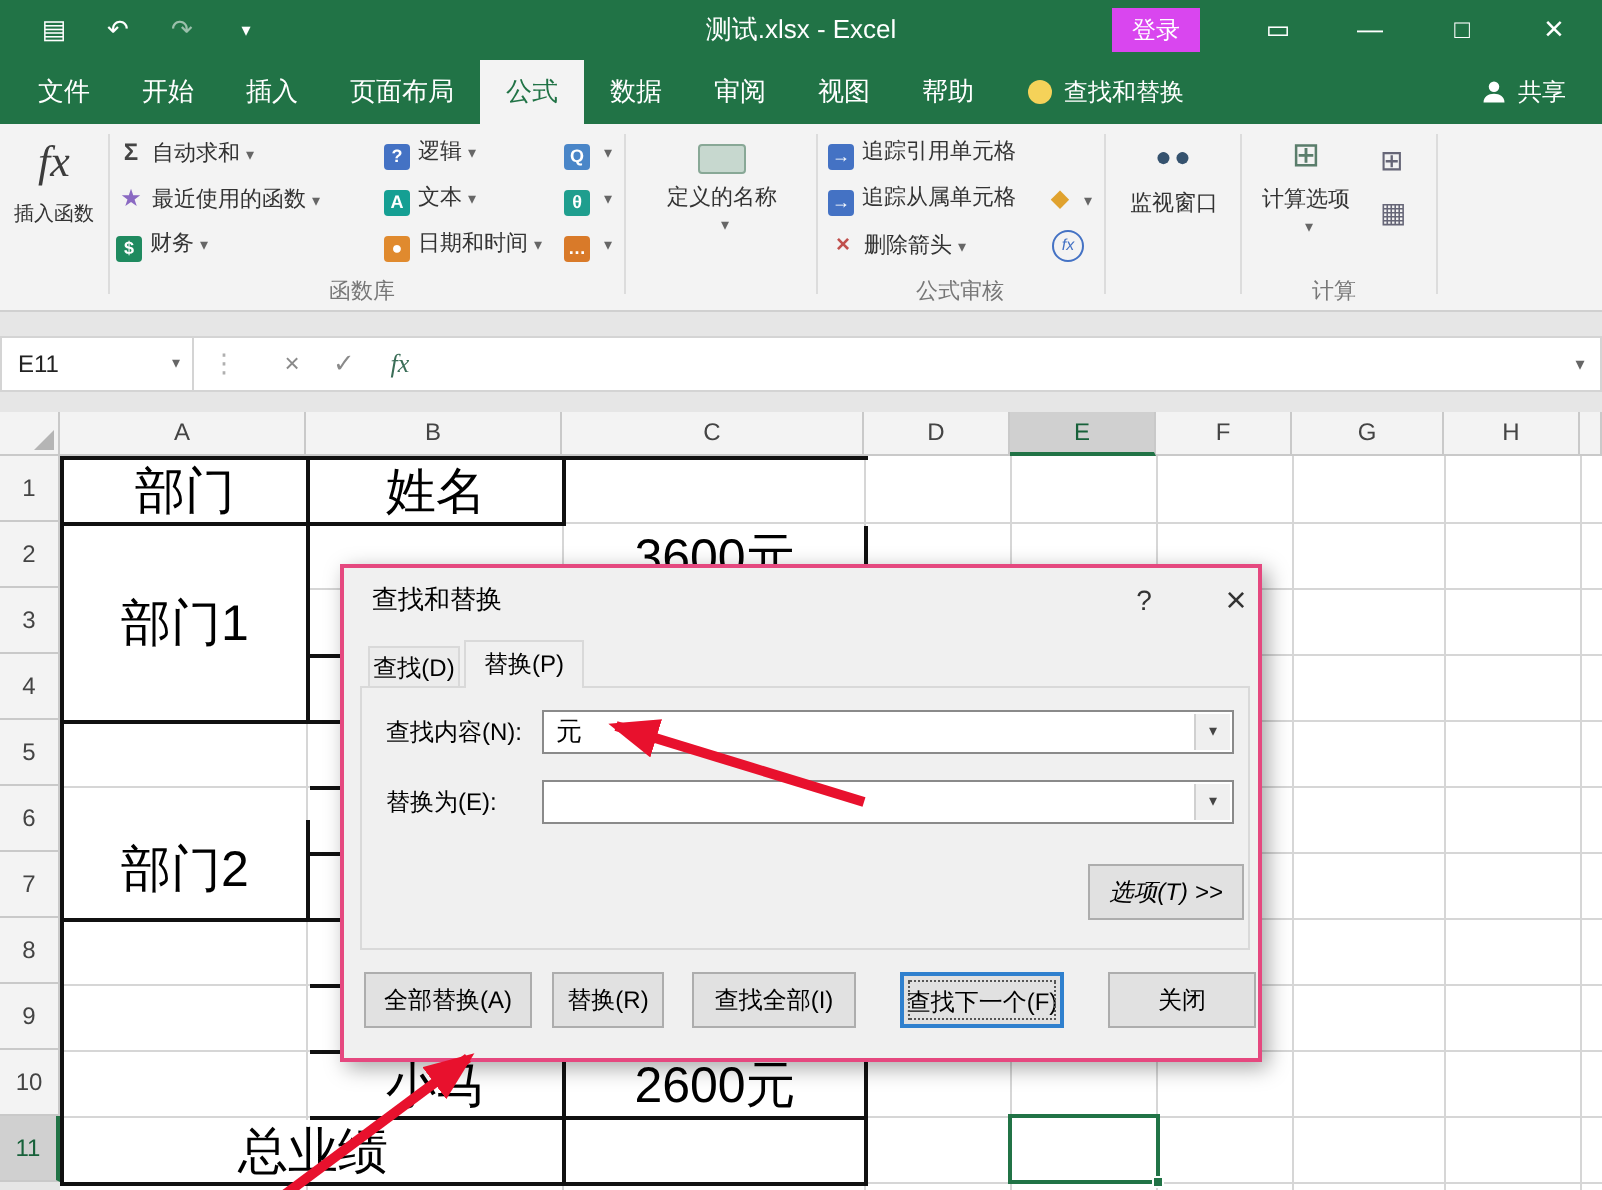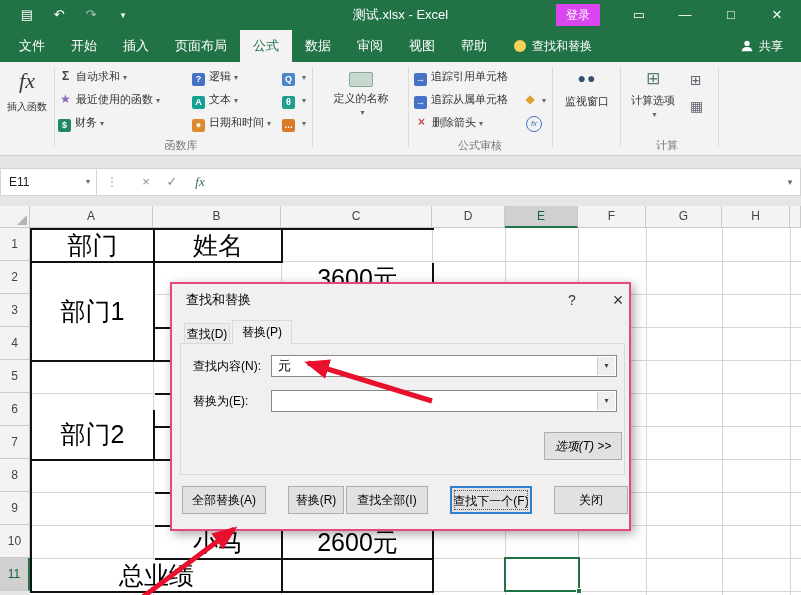--- a/index.html
+++ b/index.html
@@ -287,21 +287,21 @@
       </div>
       <div style="position:absolute;left:12px;top:49px;">替换为(E):</div>
       <div class="combo" style="left:90px;top:46px;width:346px;">
         <span></span>
         <span class="dd">▾</span>
       </div>
       <div class="optbtn">选项(T) &gt;&gt;</div>
     </div>
 
     <div class="dbtn" style="left:10px;top:202px;width:84px;">全部替换(A)</div>
-    <div class="dbtn" style="left:116px;top:202px;width:56px;">替换(R)</div>
+    <div class="dbtn" style="left:104px;top:202px;width:56px;">替换(R)</div>
     <div class="dbtn default" style="left:278px;top:202px;width:82px;">查找下一个(F)</div>
     <div class="dbtn" style="left:174px;top:202px;width:82px;">查找全部(I)</div>
     <div class="dbtn" style="left:382px;top:202px;width:74px;">关闭</div>
   </div>
 
   <svg class="arrows">
     <defs>
       <marker id="ah" markerWidth="6" markerHeight="5" refX="4.2" refY="2" orient="auto">
         <path d="M0,0 L5,2 L0,4 z" fill="#e8112d"></path>
       </marker>

